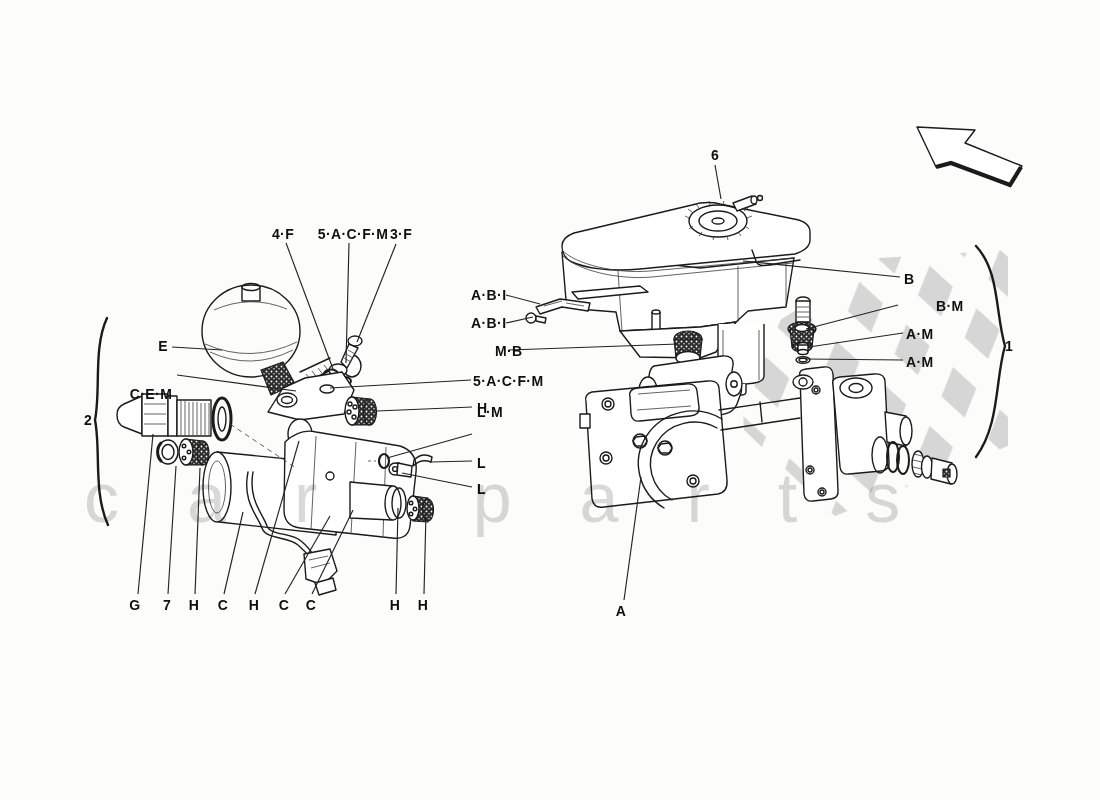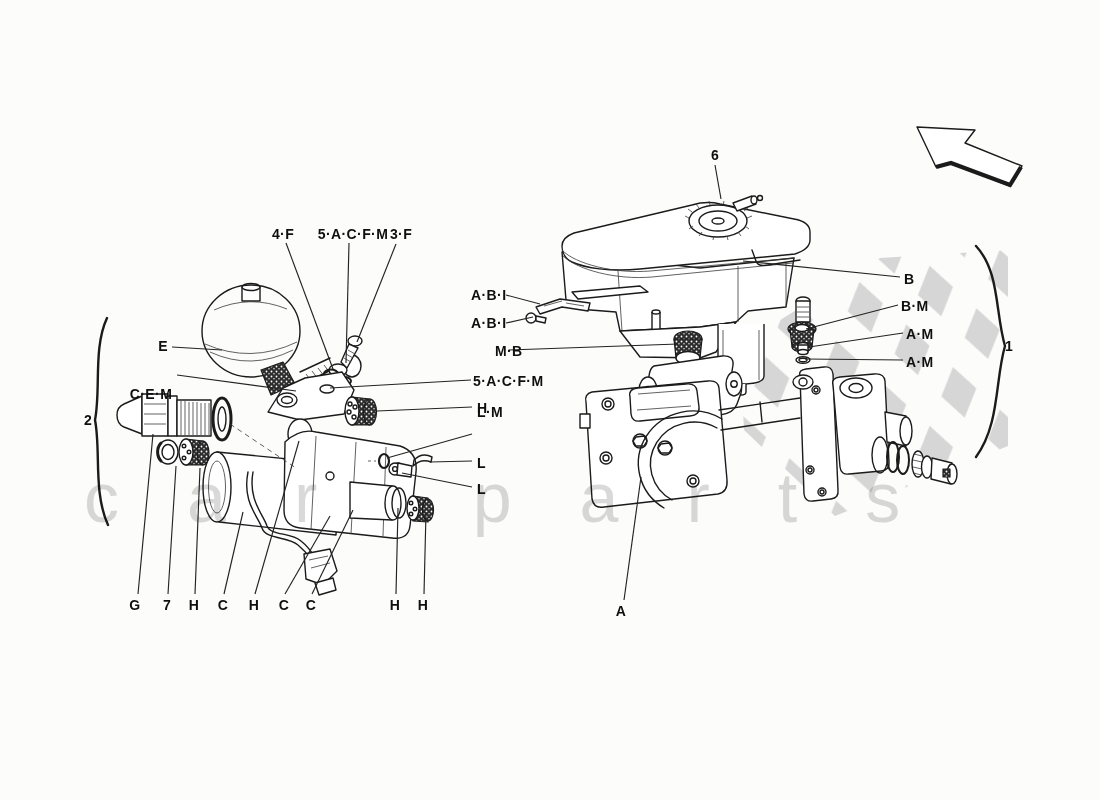--- a/index.html
+++ b/index.html
@@ -336,21 +336,21 @@
 <div class="lbl lbl-l" style="left:471px;top:315px">A·B·I</div>
 <div class="lbl lbl-l" style="left:495px;top:343px">M·B</div>
 <div class="lbl lbl-l" style="left:473px;top:373px">5·A·C·F·M</div>
 <div class="lbl lbl-l" style="left:477px;top:400px">H</div>
 <div class="lbl lbl-l" style="left:477px;top:404px">L·M</div>
 <div class="lbl lbl-l" style="left:477px;top:455px">L</div>
 <div class="lbl lbl-l" style="left:477px;top:481px">L</div>
 
 <div class="lbl" style="left:715px;top:147px">6</div>
 <div class="lbl lbl-l" style="left:904px;top:271px">B</div>
-<div class="lbl lbl-l" style="left:901px;top:298px">B·M</div>
+<div class="lbl lbl-l" style="left:936px;top:298px">B·M</div>
 <div class="lbl lbl-l" style="left:906px;top:326px">A·M</div>
 <div class="lbl lbl-l" style="left:906px;top:354px">A·M</div>
 <div class="lbl" style="left:1009px;top:338px">1</div>
 
 <div class="lbl" style="left:135px;top:597px">G</div>
 <div class="lbl" style="left:167px;top:597px">7</div>
 <div class="lbl" style="left:194px;top:597px">H</div>
 <div class="lbl" style="left:223px;top:597px">C</div>
 <div class="lbl" style="left:254px;top:597px">H</div>
 <div class="lbl" style="left:284px;top:597px">C</div>

